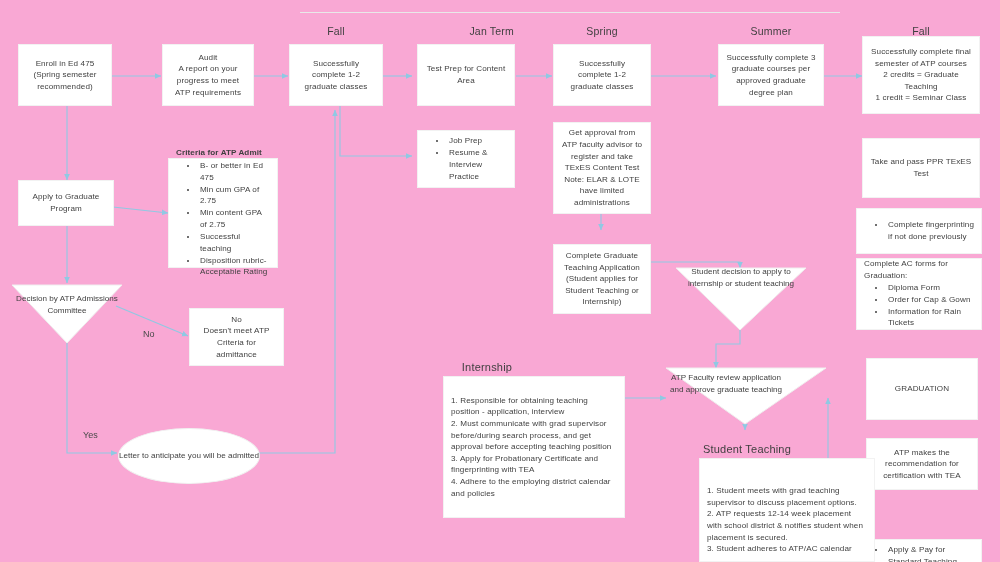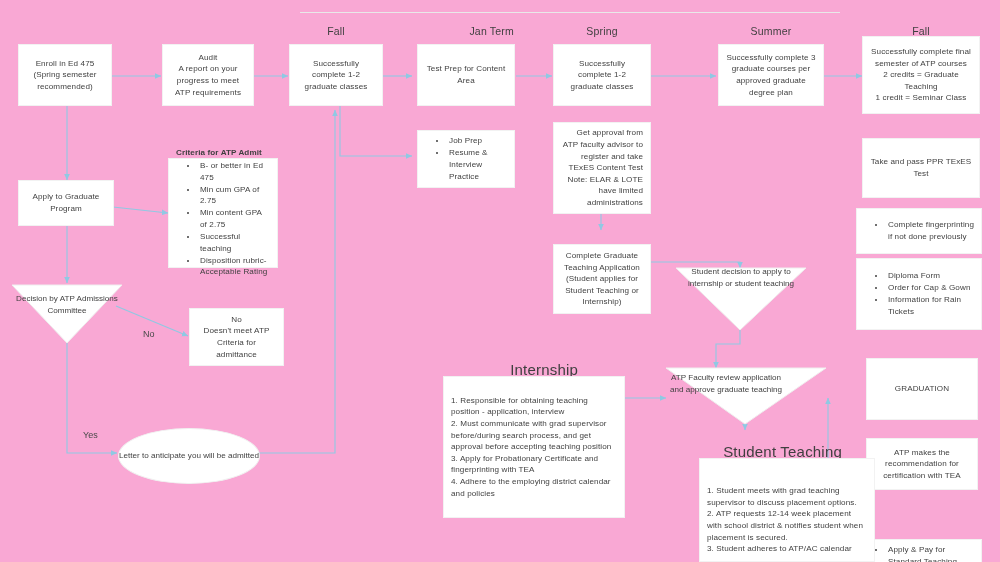--- a/index.html
+++ b/index.html
@@ -44,23 +44,23 @@
   .node .pad { padding: 0 7px; width: 100%; box-sizing: border-box; }
   .colhead {
     position: absolute;
     font-size: 10.5px;
     color: #3f3f3f;
     text-align: center;
     letter-spacing: 0.2px;
   }
   .sectionhead {
     position: absolute;
-    font-size: 15px;
-    color: #3f3f3f;
-    text-align: right;
+    font-size: 11px;
+    color: #3f3f3f;
+    text-align: center;
     letter-spacing: 0.2px;
   }
   ul.bul {
     margin: 0;
     padding-left: 22px;
     list-style: disc;
   }
   ul.bul li {
     margin: 0 0 0.5px 0;
     padding-left: 2px;
@@ -242,21 +242,21 @@
         <li>Job Prep</li>
         <li>Resume &amp; Interview Practice</li>
       </ul>
     </div>
   </div>
 
   <div class="node center" style="left:553px; top:44px; width:98px; height:62px;">
     <div class="pad">Successfully complete 1-2 graduate classes</div>
   </div>
 
-  <div class="node center" style="left:553px; top:122px; width:98px; height:92px; white-space: pre-line; text-align: right;">
+  <div class="node center" style="left:553px; top:122px; width:98px; height:92px; white-space: pre-line;">
     <div class="pad">Get approval from ATP faculty advisor to register and take TExES Content Test
 Note: ELAR &amp; LOTE have limited administrations</div>
   </div>
 
   <div class="node center" style="left:553px; top:244px; width:98px; height:70px;">
     <div class="pad">Complete Graduate Teaching Application (Student applies for Student Teaching or Internship)</div>
   </div>
 
   <div class="node center" style="left:718px; top:44px; width:106px; height:62px;">
     <div class="pad">Successfully complete 3 graduate courses per approved graduate degree plan</div>
@@ -275,20 +275,21 @@
   <div class="node left" style="left:856px; top:208px; width:126px; height:46px;">
     <div class="pad">
       <ul class="bul">
         <li>Complete fingerprinting if not done previously</li>
       </ul>
     </div>
   </div>
 
   <div class="node left" style="left:856px; top:258px; width:126px; height:72px;">
     <div class="pad">
+      <div>Complete AC forms for Graduation:</div>
       <ul class="bul">
         <li>Diploma Form</li>
         <li>Order for Cap &amp; Gown</li>
         <li>Information for Rain Tickets</li>
       </ul>
     </div>
   </div>
 
   <div class="node center" style="left:866px; top:358px; width:112px; height:62px;">
     <div class="pad">GRADUATION</div>

